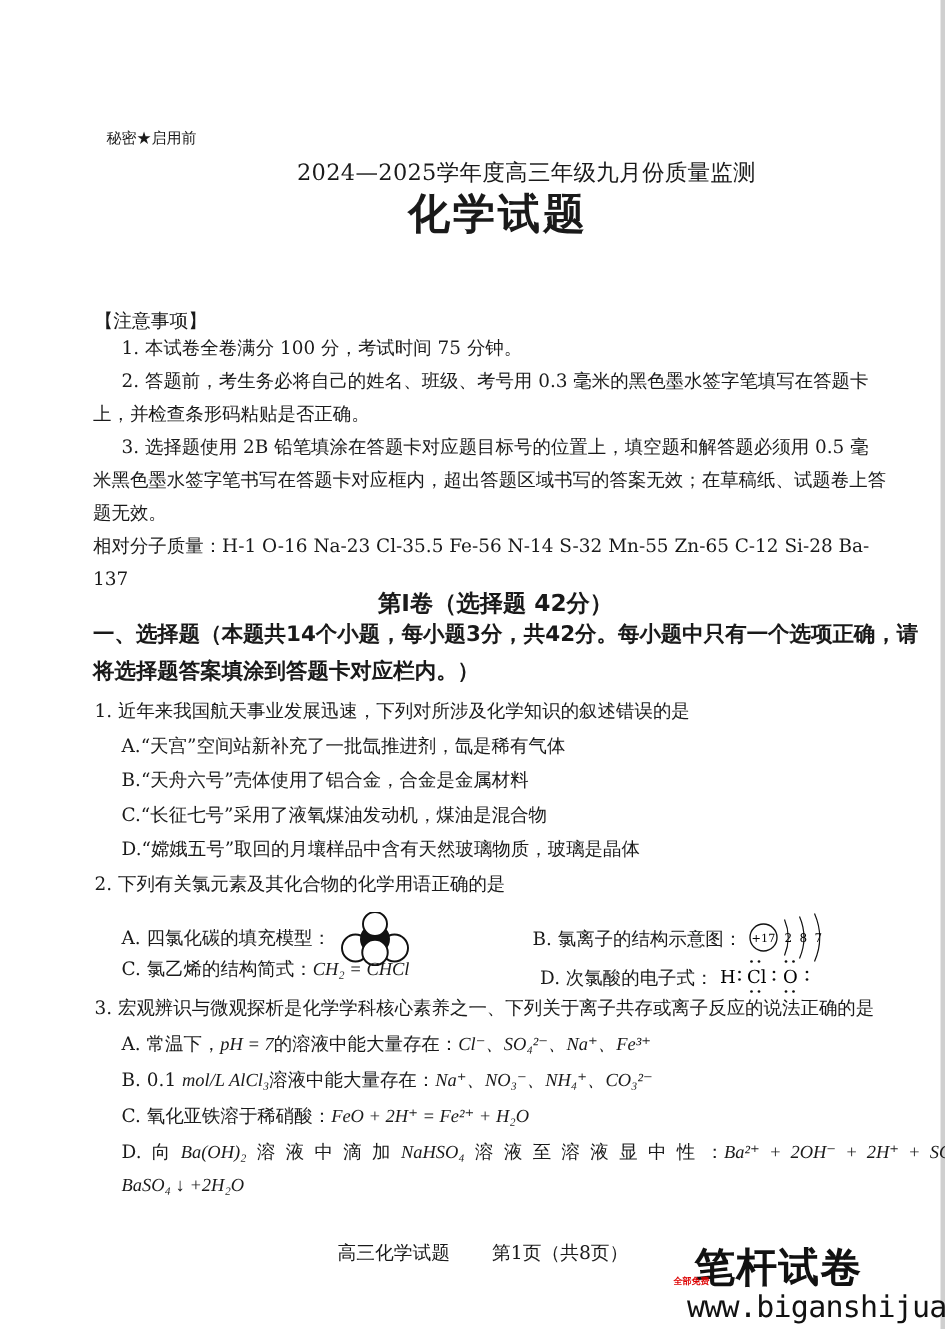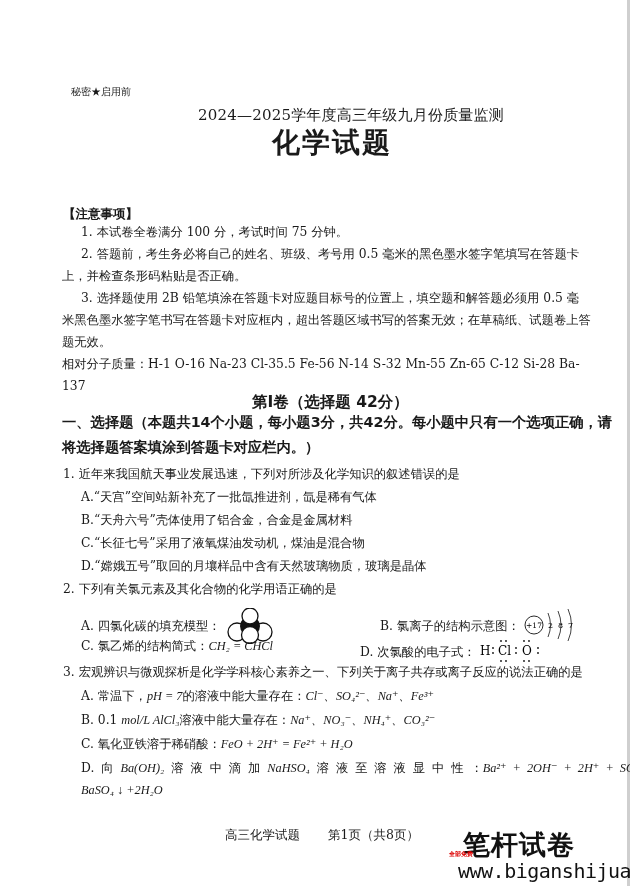--- a/index.html
+++ b/index.html
@@ -10,21 +10,21 @@
   }
   .right-bar { position: absolute; right: 0; top: 0; width: 3px; height: 886px; background: #cfcfcf; }
   .abs { position: absolute; white-space: nowrap; }
   .serif { font-family: "DejaVu Serif", "Liberation Serif", serif; }
   .it { font-style: italic; font-family: "Liberation Serif", "DejaVu Serif", serif; }
 
   .confidential { left: 71px; top: 85px; font-size: 10px; }
   .exam-header { left: 198px; top: 106px; font-size: 15px; letter-spacing: 0.2px; }
   .exam-title { left: 272px; top: 124px; font-size: 28px; font-weight: bold; letter-spacing: 2px; font-family: "DejaVu Sans", "Liberation Sans", sans-serif; }
 
-  .notice-head { left: 63px; top: 206px; font-size: 12.5px; font-weight: bold; font-family: "DejaVu Sans", sans-serif; }
+  .notice-head { left: 63px; top: 206px; font-size: 12.5px; font-weight: normal; font-family: "DejaVu Sans", sans-serif; }
   .p { font-size: 12.3px; line-height: 22px; }
   .notice-1 { left: 81px; top: 221px; }
   .notice-2a { left: 81px; top: 243px; }
   .notice-2b { left: 62px; top: 265px; }
   .notice-3a { left: 81px; top: 287px; }
   .notice-3b { left: 62px; top: 309px; }
   .notice-3c { left: 62px; top: 331px; }
   .atomic-a { left: 62px; top: 353px; }
   .atomic-b { left: 62px; top: 375px; }
 
@@ -34,21 +34,21 @@
   .instr-b { left: 62px; top: 438px; }
 
   .q { font-size: 12.3px; }
   .q1 { left: 63px; top: 466px; }
   .q1a { left: 81px; top: 489px; }
   .q1b { left: 81px; top: 512px; }
   .q1c { left: 81px; top: 535px; }
   .q1d { left: 81px; top: 558px; }
   .q2 { left: 63px; top: 581px; }
   .q2a { left: 81px; top: 608px; }
-  .q2b { left: 380px; top: 608px; }
+  .q2b { left: 355px; top: 608px; }
   .q2c { left: 81px; top: 638px; }
   .q2d { left: 360px; top: 638px; }
   .q3 { left: 63px; top: 664px; }
   .q3a { left: 81px; top: 688px; }
   .q3b { left: 81px; top: 712px; }
   .q3c { left: 81px; top: 736px; }
   .q3d1 { left: 81px; top: 760px; word-spacing: 3px; }
   .q3d2 { left: 81px; top: 783px; }
 
   .footer { left: 225px; top: 816px; font-size: 12.5px; margin-top: 11px; }
@@ -66,21 +66,21 @@
 <body>
 
 <div class="right-bar"></div>
 
 <div class="abs serif confidential">秘密★启用前</div>
 <div class="abs serif exam-header">2024—2025学年度高三年级九月份质量监测</div>
 <div class="abs exam-title">化学试题</div>
 
 <div class="abs notice-head">【注意事项】</div>
 <div class="abs p notice-1">1. 本试卷全卷满分 100 分，考试时间 75 分钟。</div>
-<div class="abs p notice-2a">2. 答题前，考生务必将自己的姓名、班级、考号用 0.5 毫米的黑色墨水签字笔填写在答题卡</div>
+<div class="abs p notice-2a">2. 答题前，考生务必将自己的姓名、班级、考号用 0.3 毫米的黑色墨水签字笔填写在答题卡</div>
 <div class="abs p notice-2b">上，并检查条形码粘贴是否正确。</div>
 <div class="abs p notice-3a">3. 选择题使用 2B 铅笔填涂在答题卡对应题目标号的位置上，填空题和解答题必须用 0.5 毫</div>
 <div class="abs p notice-3b">米黑色墨水签字笔书写在答题卡对应框内，超出答题区域书写的答案无效；在草稿纸、试题卷上答</div>
 <div class="abs p notice-3c">题无效。</div>
 <div class="abs p atomic-a">相对分子质量：H-1  O-16  Na-23  Cl-35.5  Fe-56  N-14  S-32  Mn-55  Zn-65  C-12  Si-28  Ba-</div>
 <div class="abs p atomic-b">137</div>
 
 <div class="abs section-title">第Ⅰ卷（选择题  42分）</div>
 <div class="abs instr instr-a">一、选择题（本题共14个小题，每小题3分，共42分。每小题中只有一个选项正确，请</div>
 <div class="abs instr instr-b">将选择题答案填涂到答题卡对应栏内。）</div>

